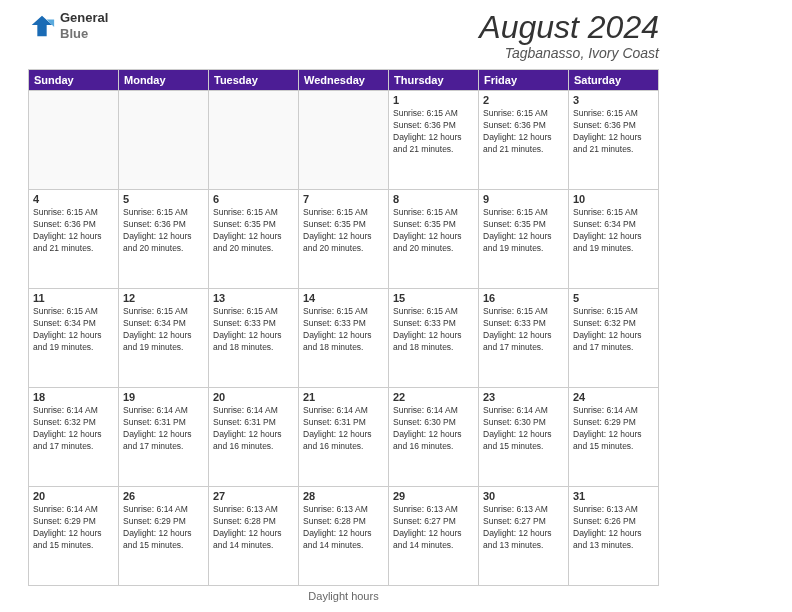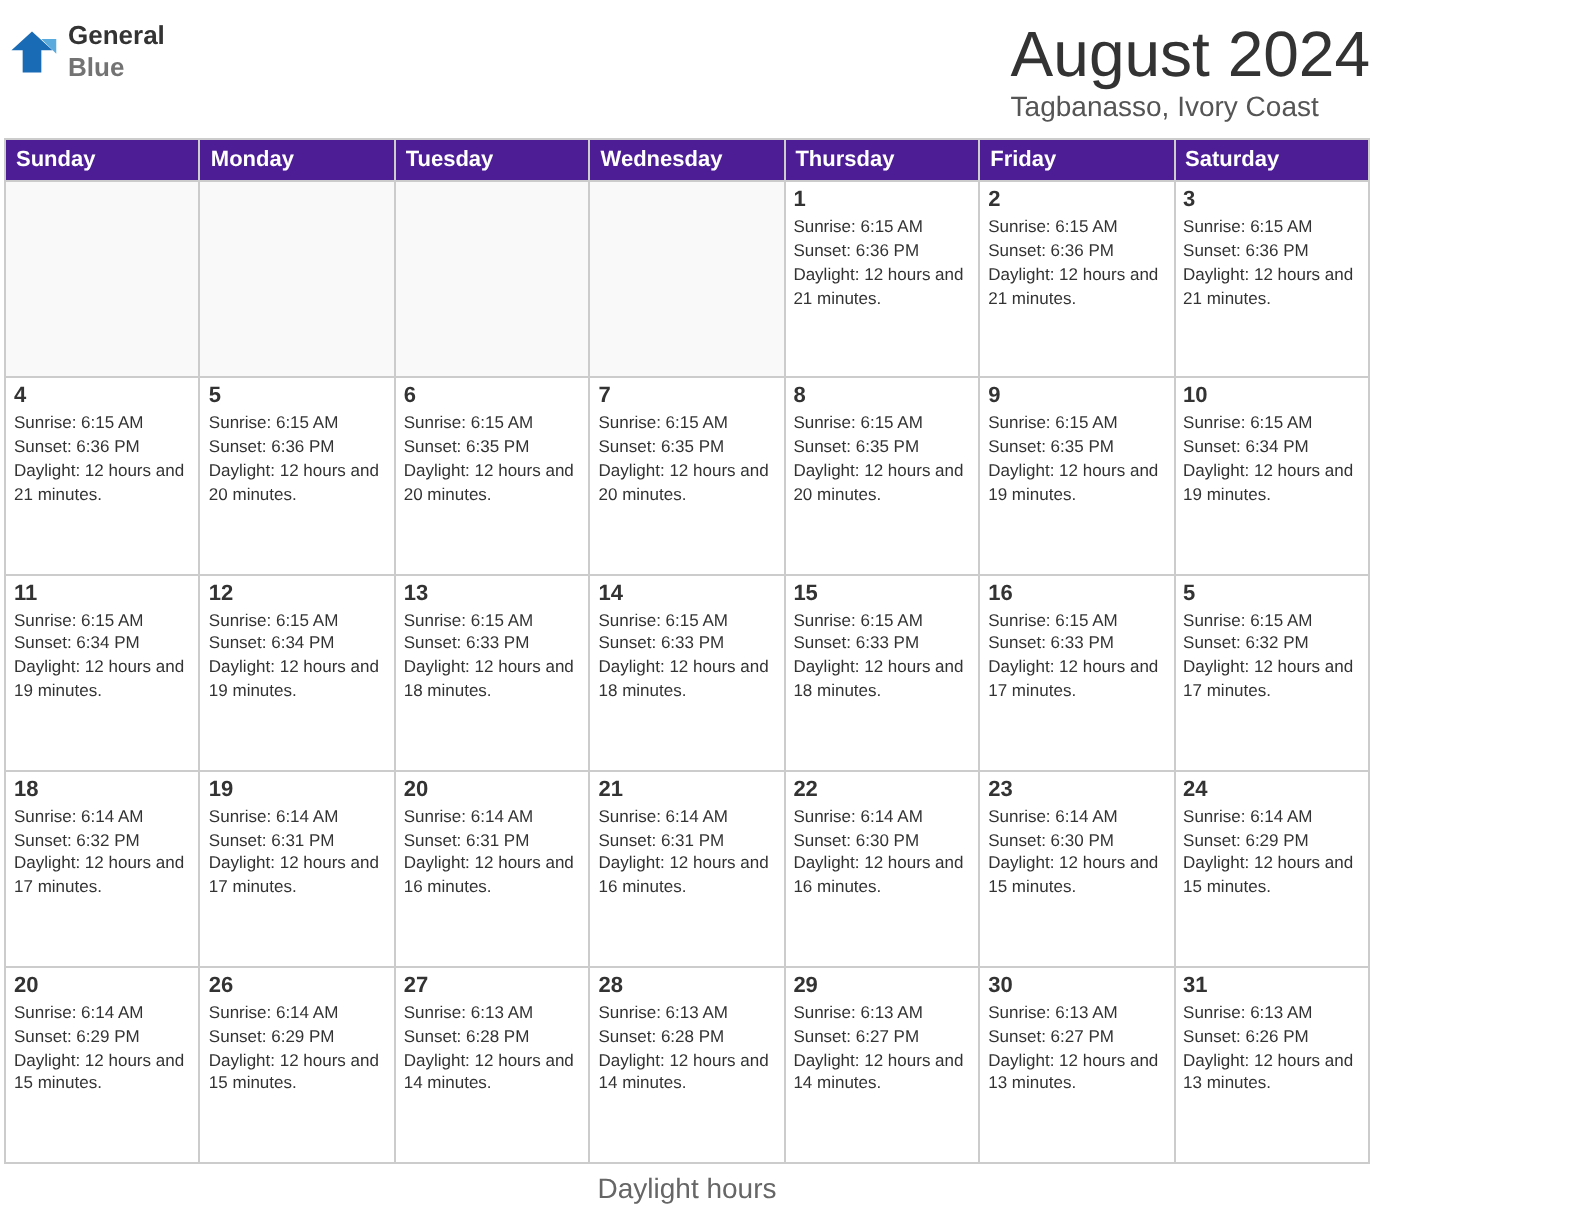--- a/index.html
+++ b/index.html
@@ -6,21 +6,21 @@
     body {
       width: 792px;
       height: 612px;
       font-family: Arial, sans-serif;
       background: #fff;
       overflow: hidden;
     }
     .page {
       width: 687px;
       height: 612px;
-      padding: 10px 2px;
+      padding: 10px 28px;
       display: flex;
       flex-direction: column;
     }
     .header {
       display: flex;
       justify-content: space-between;
       align-items: flex-start;
       margin-bottom: 8px;
     }
     .logo {
@@ -33,21 +33,22 @@
       font-weight: bold;
       line-height: 1.2;
     }
     .logo-text .general { color: #333; }
     .logo-text .blue { color: #737373; }
     .logo-icon {
       width: 28px;
       height: 28px;
     }
     .title-block {
-      text-align: left;
+      text-align: right;
+      font-style: italic;
     }
     .month-title {
       font-size: 32px;
       font-weight: normal;
       color: #333;
       line-height: 1.1;
     }
     .location-title {
       font-size: 14px;
       color: #555;
@@ -85,21 +86,21 @@
       display: block;
       margin-bottom: 2px;
     }
     .day-info {
       font-size: 8.5px;
       line-height: 1.4;
       color: #333;
     }
     .footer {
       text-align: center;
-      font-size: 14px;
+      font-size: 11px;
       color: #666;
       margin-top: 4px;
     }
   </style>
 </head>
 <body>
 
 <div class="page">
   <div class="header">
     <div class="logo">

